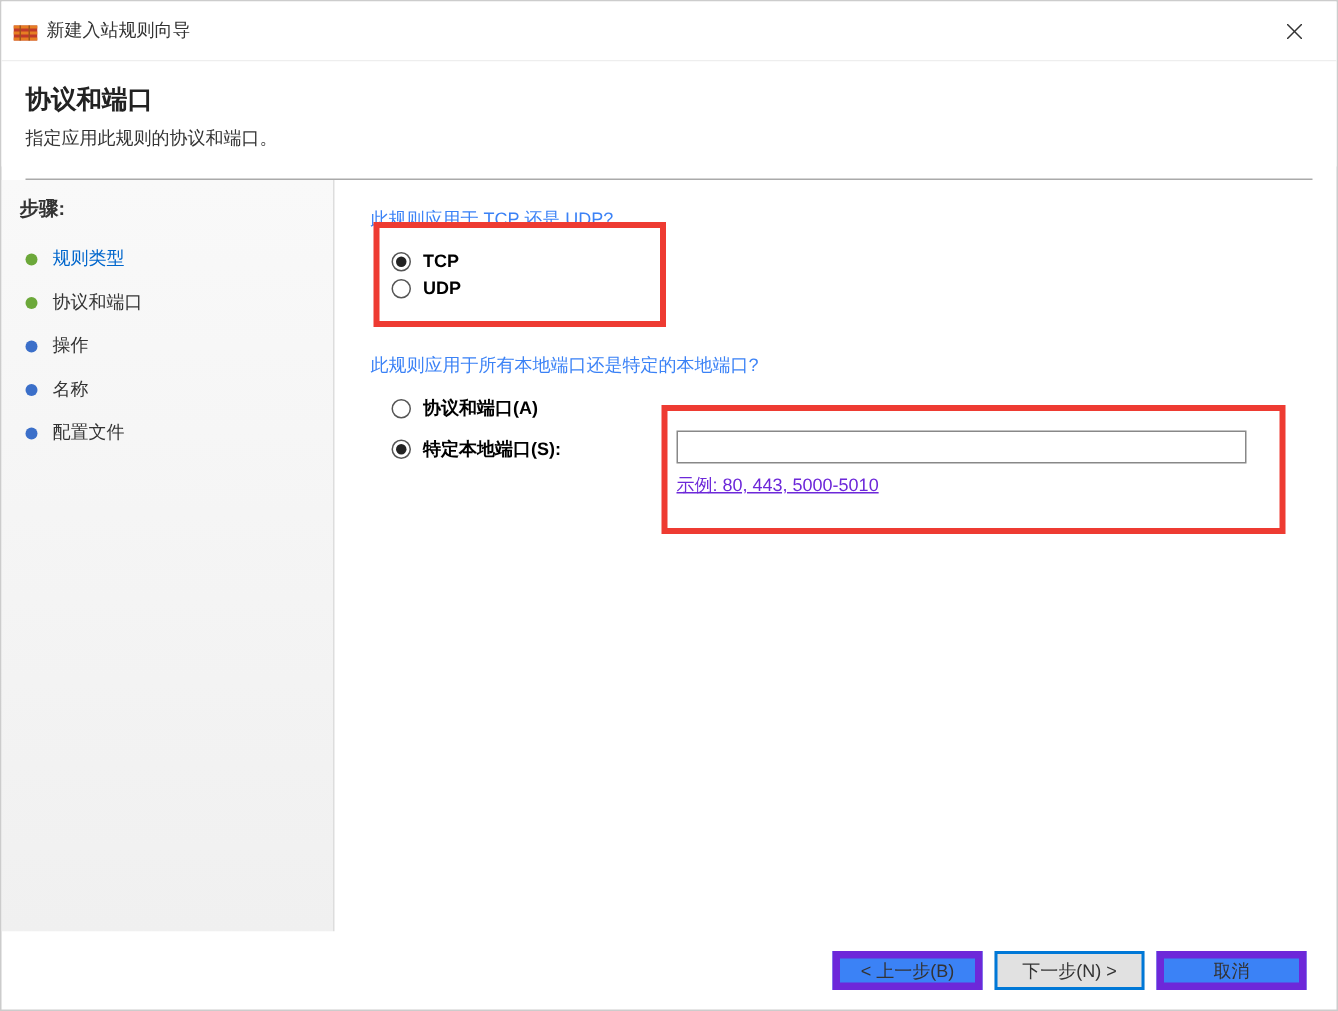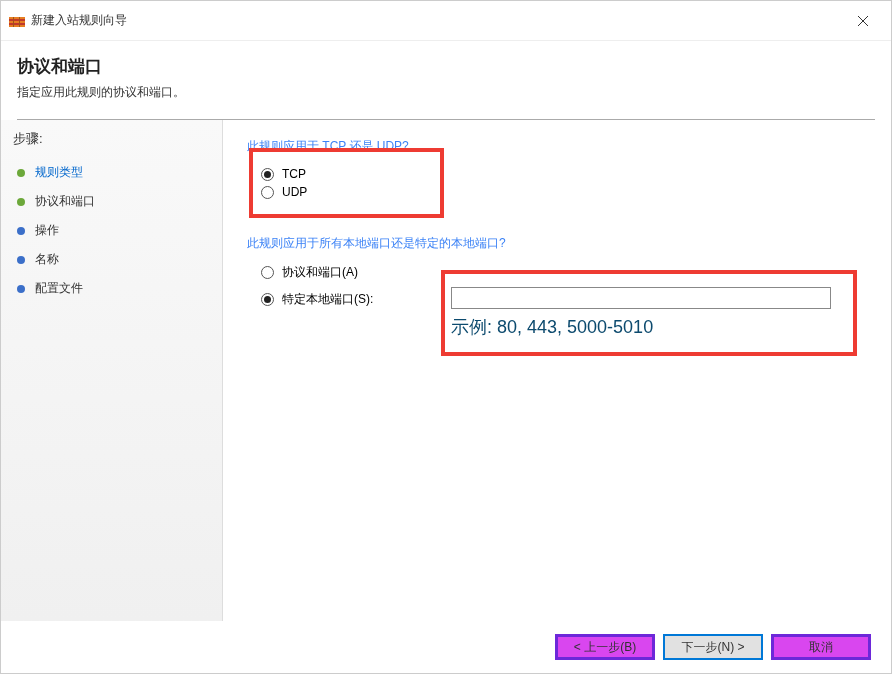--- a/index.html
+++ b/index.html
@@ -78,21 +78,21 @@
       overflow: hidden;
     }
     .sidebar {
       width: 222px;
       background: linear-gradient(to bottom, #f9f9f9 0%, #f0f0f0 100%);
       padding: 10px 12px;
       border-right: 1px solid #ddd;
     }
     .sidebar-title {
       font-size: 13px;
-      font-weight: normal;
+      font-weight: bold;
       color: #333;
       margin-bottom: 10px;
     }
     .sidebar-item {
       display: flex;
       align-items: center;
       padding: 6px 4px;
       font-size: 12px;
       cursor: pointer;
     }
@@ -144,44 +144,45 @@
       width: 7px;
       height: 7px;
       background: #222;
       border-radius: 50%;
       top: 2px;
       left: 2px;
     }
     .radio-label {
       font-size: 12px;
     }
-    .radio-label.bold { font-weight: normal; }
+    .radio-label.bold { font-weight: bold; }
     .port-section {
       display: flex;
       align-items: flex-start;
       margin-left: 14px;
     }
     .port-left {
       width: 190px;
     }
     .port-right {
       flex: 1;
     }
     .port-input {
       width: 380px;
       height: 22px;
       border: 1px solid #888;
       padding: 2px 4px;
       font-size: 12px;
       background: #fff;
     }
     .port-example {
-      font-size: 18px;
-      color: #0c4a6e;
+      font-size: 12px;
+      color: #6d28d9;
       margin-top: 6px;
+      text-decoration: underline;
     }
     .highlight-box {
       position: absolute;
       border: 4px solid #ee3b32;
       pointer-events: none;
     }
     .highlight-1 {
       top: 10px;
       left: 2px;
       width: 195px;
@@ -199,22 +200,22 @@
       align-items: center;
       justify-content: flex-end;
       padding: 0 20px;
       gap: 8px;
     }
     .btn {
       height: 26px;
       min-width: 100px;
       padding: 0 10px;
       font-size: 12px;
-      border: 3px solid #6d28d9;
-      background: #d946ef;
+      border: 5px solid #6d28d9;
+      background: #3b82f6;
       cursor: pointer;
       display: flex;
       align-items: center;
       justify-content: center;
       color: #333;
     }
     .btn.primary {
       border: 2px solid #0078d7;
       background: #e1e1e1;
     }

